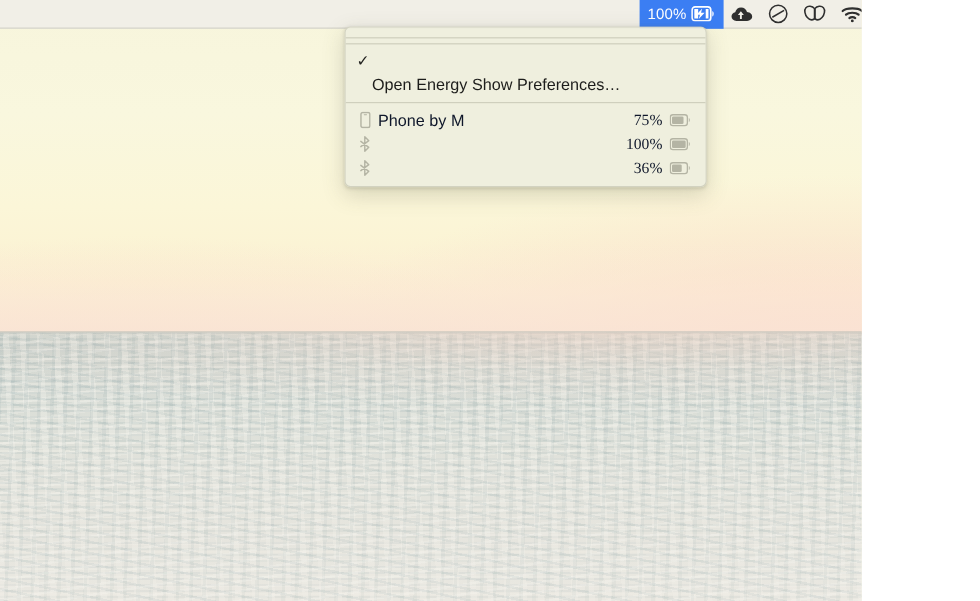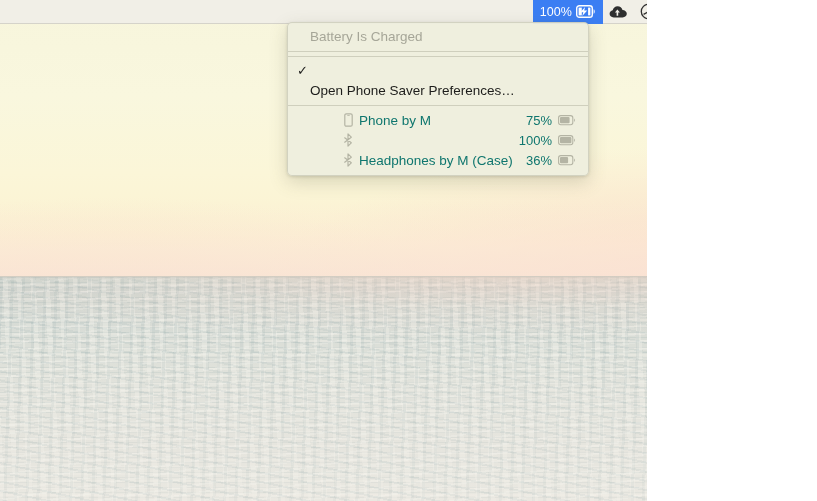--- a/index.html
+++ b/index.html
@@ -6,21 +6,21 @@
   html, body {
     width: 817px; height: 501px;
     overflow: hidden;
     font-family: "Liberation Sans", sans-serif;
     -webkit-font-smoothing: antialiased;
   }
 
   
   #desktop {
     position: relative;
-    width: 647px; height: 501px;
+    width: 718px; height: 501px;
     background: #f4f2df;
     overflow: hidden;
   }
   .sky {
     position: absolute; left:0; top:0; width:817px; height:279px;
     background:
       radial-gradient(ellipse 620px 200px at 86% 104%, rgba(250,214,198,0.85) 0%, rgba(250,222,205,0.45) 42%, rgba(250,230,210,0) 72%),
       radial-gradient(ellipse 520px 150px at 14% 108%, rgba(248,222,200,0.55) 0%, rgba(248,228,208,0) 70%),
       linear-gradient(to bottom, #f7f5dc 0%, #f9f7de 34%, #fbf6d8 62%, #fbf2d2 84%, #f9ecd2 96%, #f6e8d2 100%);
   }
@@ -112,26 +112,26 @@
   .menu-row .check {
     position:absolute; left:9px; width:12px; color:#1d1d1b; font-size:13px;
   }
   .menu-row.has-check { position:relative; padding-left:22px; }
 
   .section-info .menu-row { height:20px; }
 
   .device-row {
     display:flex; align-items:center;
     height:20px; padding: 0 12px 0 9px;
-    font-size:13.5px; color:#0f766e; white-space:nowrap;margin-left:44px;
+    font-size:13.5px; color:#0f172a; white-space:nowrap;
   }
   .device-ico { width:14px; display:flex; align-items:center; justify-content:center; }
   .device-name { flex:0 1 auto; padding-left:4px; }
   .device-spacer { flex:1 1 auto; }
-  .device-pct { padding-right:6px; font-size:13px; }
+  .device-pct { padding-right:6px; font-size:13px;font-family:Liberation Serif, serif; }
   .device-batt { display:flex; align-items:center; }
 </style>
 </head>
 <body>
 
 <div id="desktop">
 
   <div class="sky"></div>
   <div class="sky-haze"></div>
   <div class="sea"></div>
@@ -228,36 +228,33 @@
           </svg>
         </span>
       </div>
 
     </div>
   </div>
 
   <div id="battery-menu">
 
     <div class="section-info">
-      <div class="menu-row disabled">
-        <span>Battery Is Charged</span>
-      </div>
     </div>
 
     <div class="menu-sep"></div>
 
 
     <div class="menu-sep"></div>
 
     <div class="section-info">
       <div class="menu-row enabled has-check">
         <span class="check">✓</span>
       </div>
       <div class="menu-row enabled has-check">
-        <span>Open Phone Saver Preferences…</span>
+        <span>Open Energy Show Preferences…</span>
       </div>
     </div>
 
     <div class="menu-sep"></div>
 
     <div class="section-devices">
 
       <div class="device-row">
         <span class="device-ico">
           <svg width="9" height="14" viewBox="0 0 9 14">
@@ -293,21 +290,20 @@
           </svg>
         </span>
       </div>
 
       <div class="device-row">
         <span class="device-ico">
           <svg width="10" height="14" viewBox="0 0 10 14">
             <path d="M5 0.9 L8.3 4.2 L1.7 9.2 M5 13.1 L8.3 9.8 L1.7 4.8 M5 0.9 L5 13.1" fill="none" stroke="#b4b4a4" stroke-width="1.2" stroke-linejoin="round" stroke-linecap="round"></path>
           </svg>
         </span>
-        <span class="device-name">Headphones by M (Case)</span>
         <span class="device-spacer"></span>
         <span class="device-pct">36%</span>
         <span class="device-batt">
           <svg width="18" height="11" viewBox="0 0 18 11">
             <rect x="0.6" y="0.6" width="14.2" height="9.1" rx="2.2" ry="2.2" fill="none" stroke="#b4b4a4" stroke-width="1.1"></rect>
             <path d="M16.0 3.4 c1.2 0.4 1.2 3.0 0 3.4 Z" fill="#b4b4a4"></path>
             <rect x="2.0" y="2.0" width="8.1" height="6.3" rx="1.1" fill="#b4b4a4"></rect>
           </svg>
         </span>
       </div>

